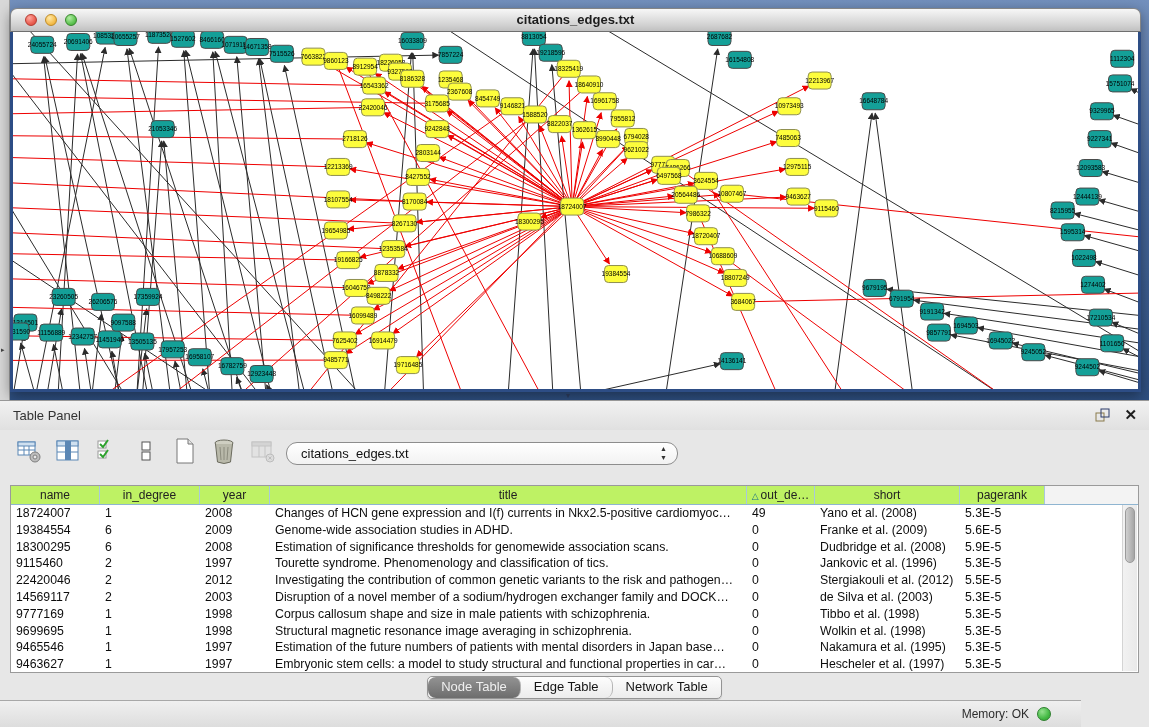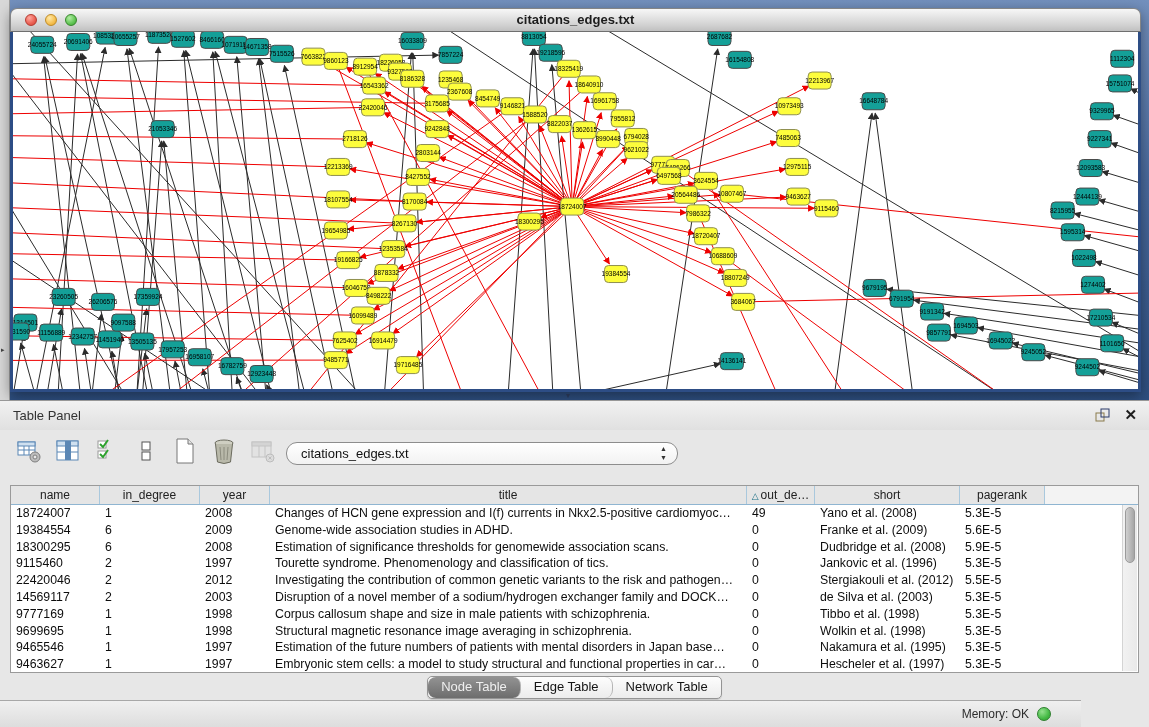--- a/index.html
+++ b/index.html
@@ -38,21 +38,21 @@
   .fx{font-family:"Liberation Serif",serif;font-style:italic;font-weight:bold;font-size:15px;color:#111;}
   #table-combo{position:absolute;left:286px;top:10px;width:392px;height:23px;
     background:linear-gradient(#ffffff,#f2f2f2);border:1px solid #8d8d8d;border-radius:11px;
     box-sizing:border-box;font-size:13px;color:#111;}
   #table-combo .val{position:absolute;left:14px;line-height:21px;}
   #table-combo .stepper{position:absolute;right:10px;top:1px;display:flex;flex-direction:column;line-height:9px;font-size:7px;color:#333;}
   
   #twrap{position:absolute;left:10px;top:84px;width:1129px;height:188px;background:#fff;
     border:1px solid #9a9a9a;box-sizing:border-box;overflow:hidden;}
   .trow{display:grid;grid-template-columns:89px 100px 70px 477px 68px 145px 85px 1fr;}
-  #thead{height:19px;background:#e5e5e5;border-bottom:1px solid #8fb5d1;box-sizing:border-box;}
+  #thead{height:19px;background:#bef264;border-bottom:1px solid #8fb5d1;box-sizing:border-box;}
   #thead .hc{font-size:12px;line-height:18px;text-align:center;color:#222;
     border-right:1px solid #a9c8dd;overflow:hidden;white-space:nowrap;}
   #thead .hc.filler{background:#f3f3f3;border-right:none;}
   .sort-tri{font-size:9px;color:#1b6f86;margin-right:2px;}
   #tbody .trow{height:16.8px;}
   #tbody .tc{font-size:12.3px;line-height:16.8px;color:#0d0d0d;white-space:nowrap;overflow:hidden;padding-left:5px;box-sizing:border-box;}
   
   #vscroll{position:absolute;right:1px;top:19px;bottom:1px;width:15px;
     background:linear-gradient(90deg,#f2f2f2,#e9e9e9);border-left:1px solid #d4d4d4;box-sizing:border-box;}
   #vthumb{position:absolute;left:2px;top:2px;width:10px;height:56px;border-radius:6px;

